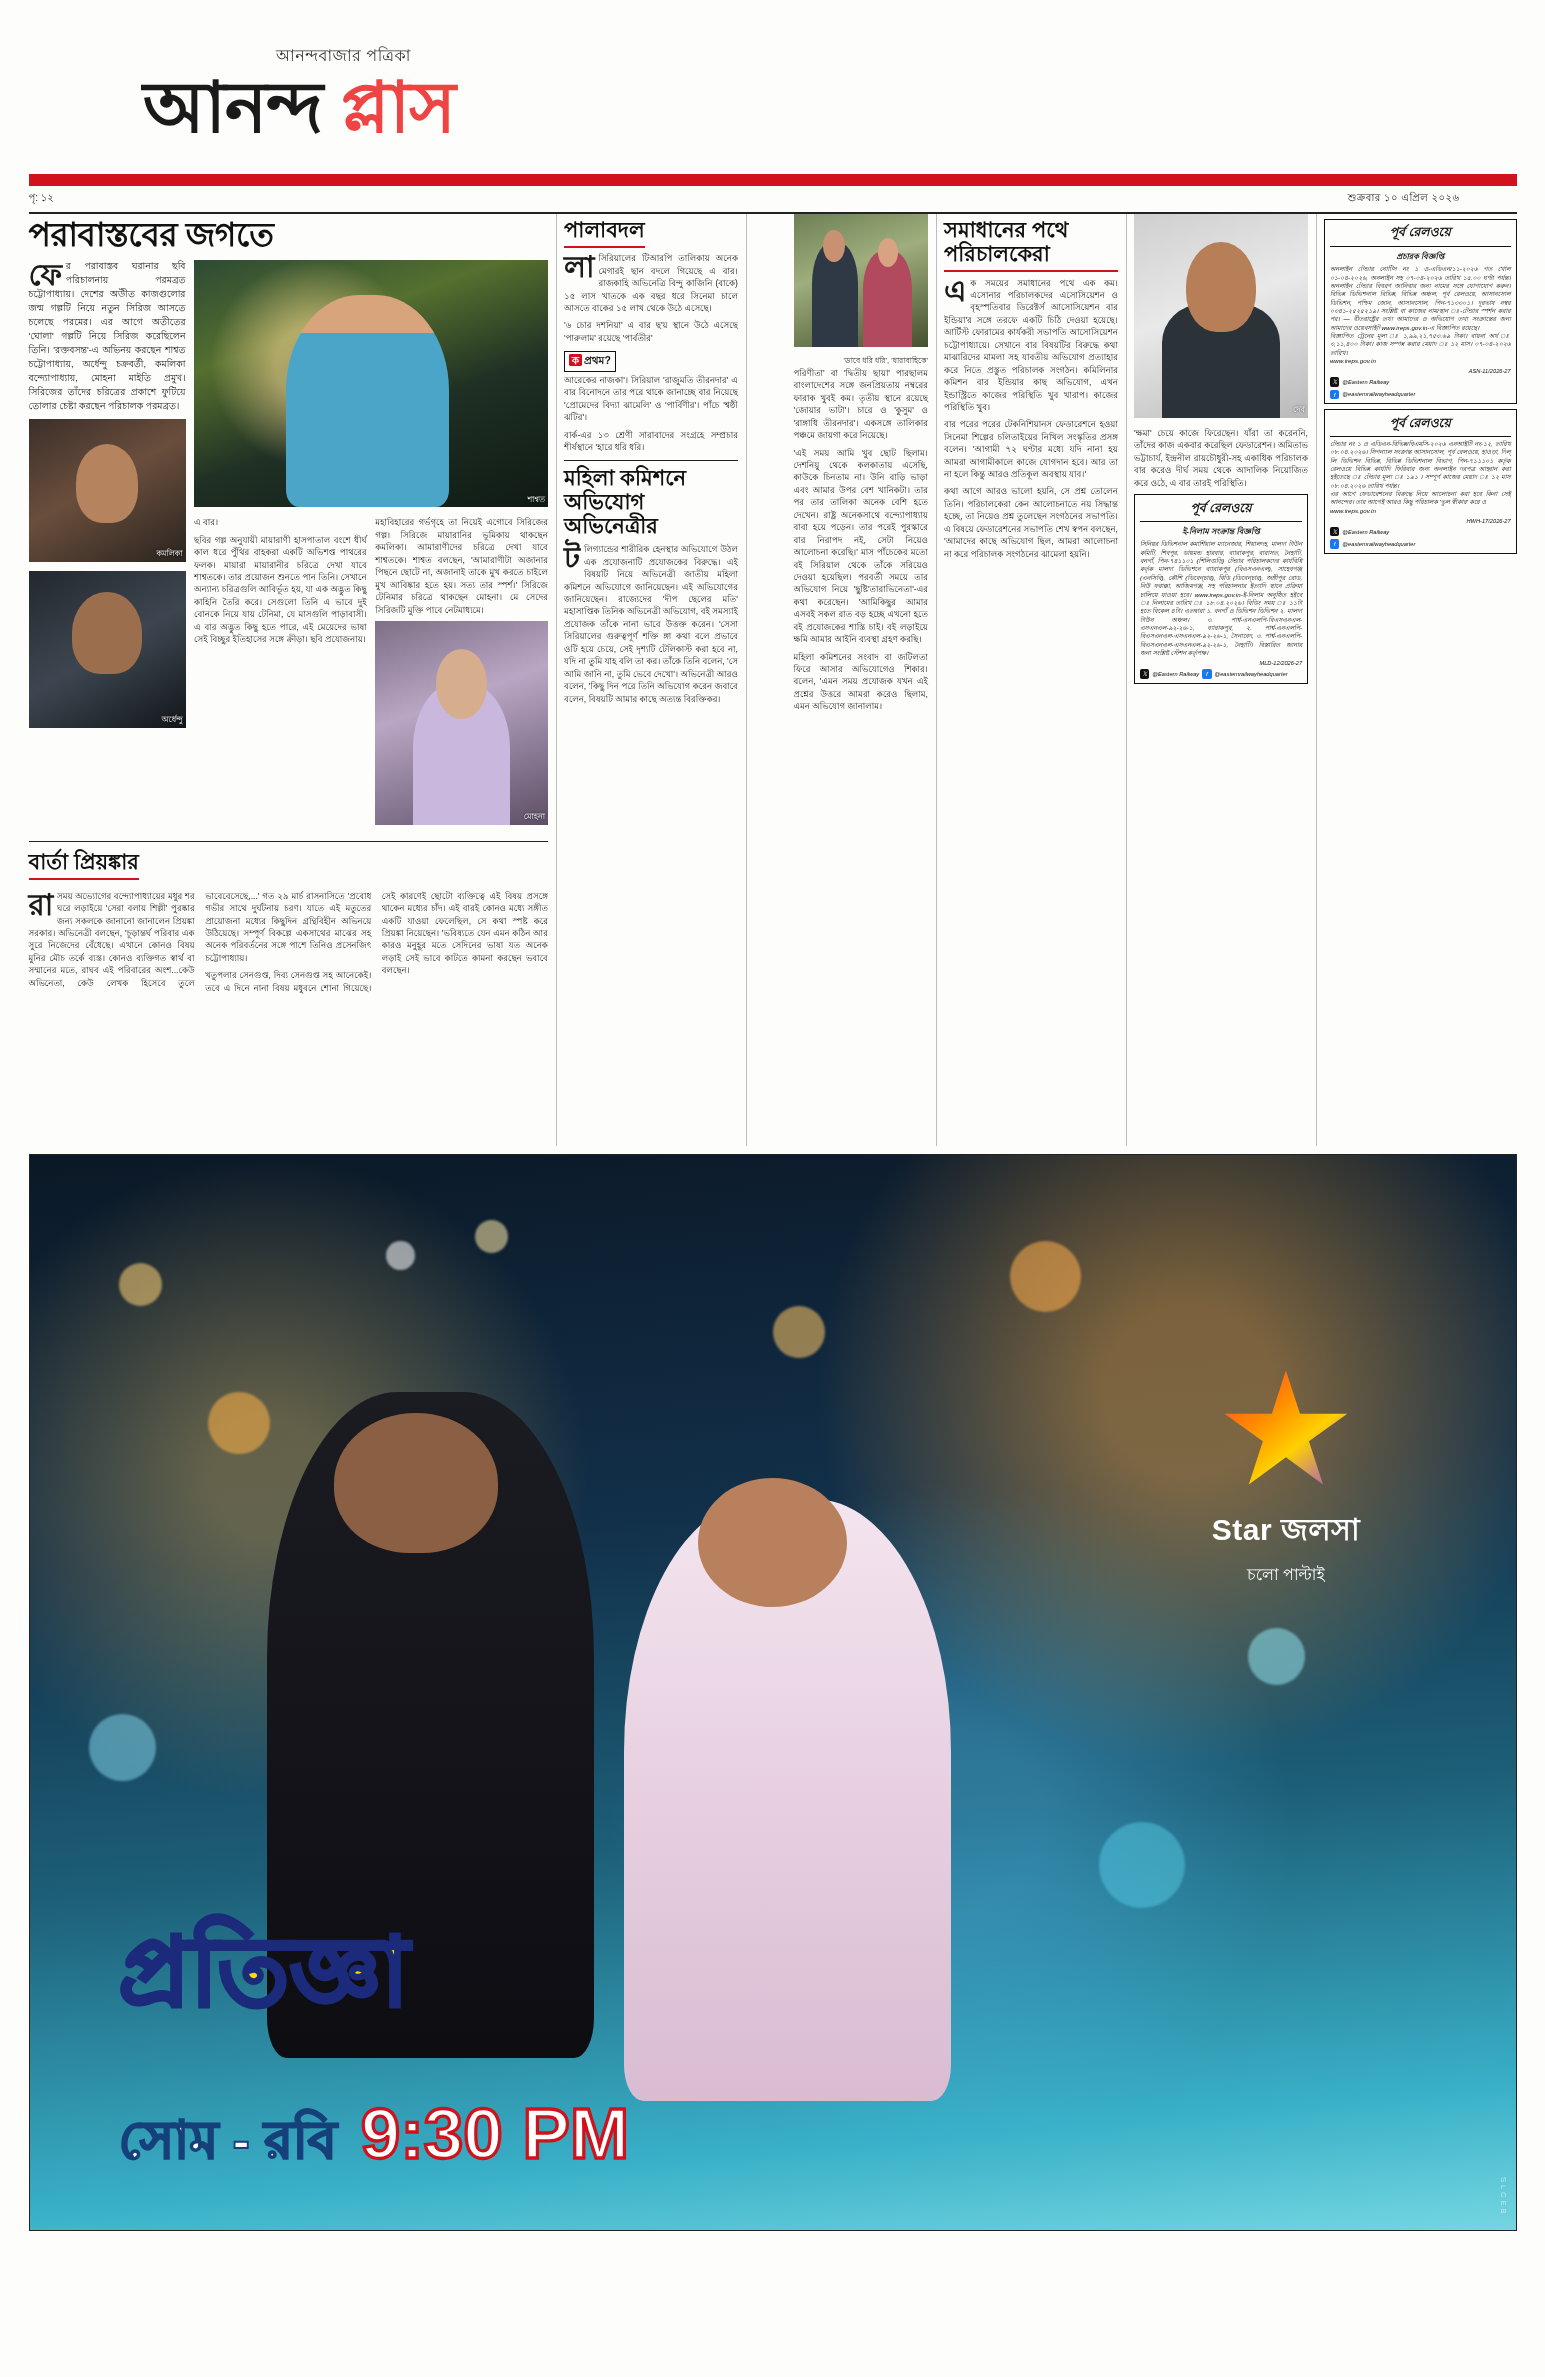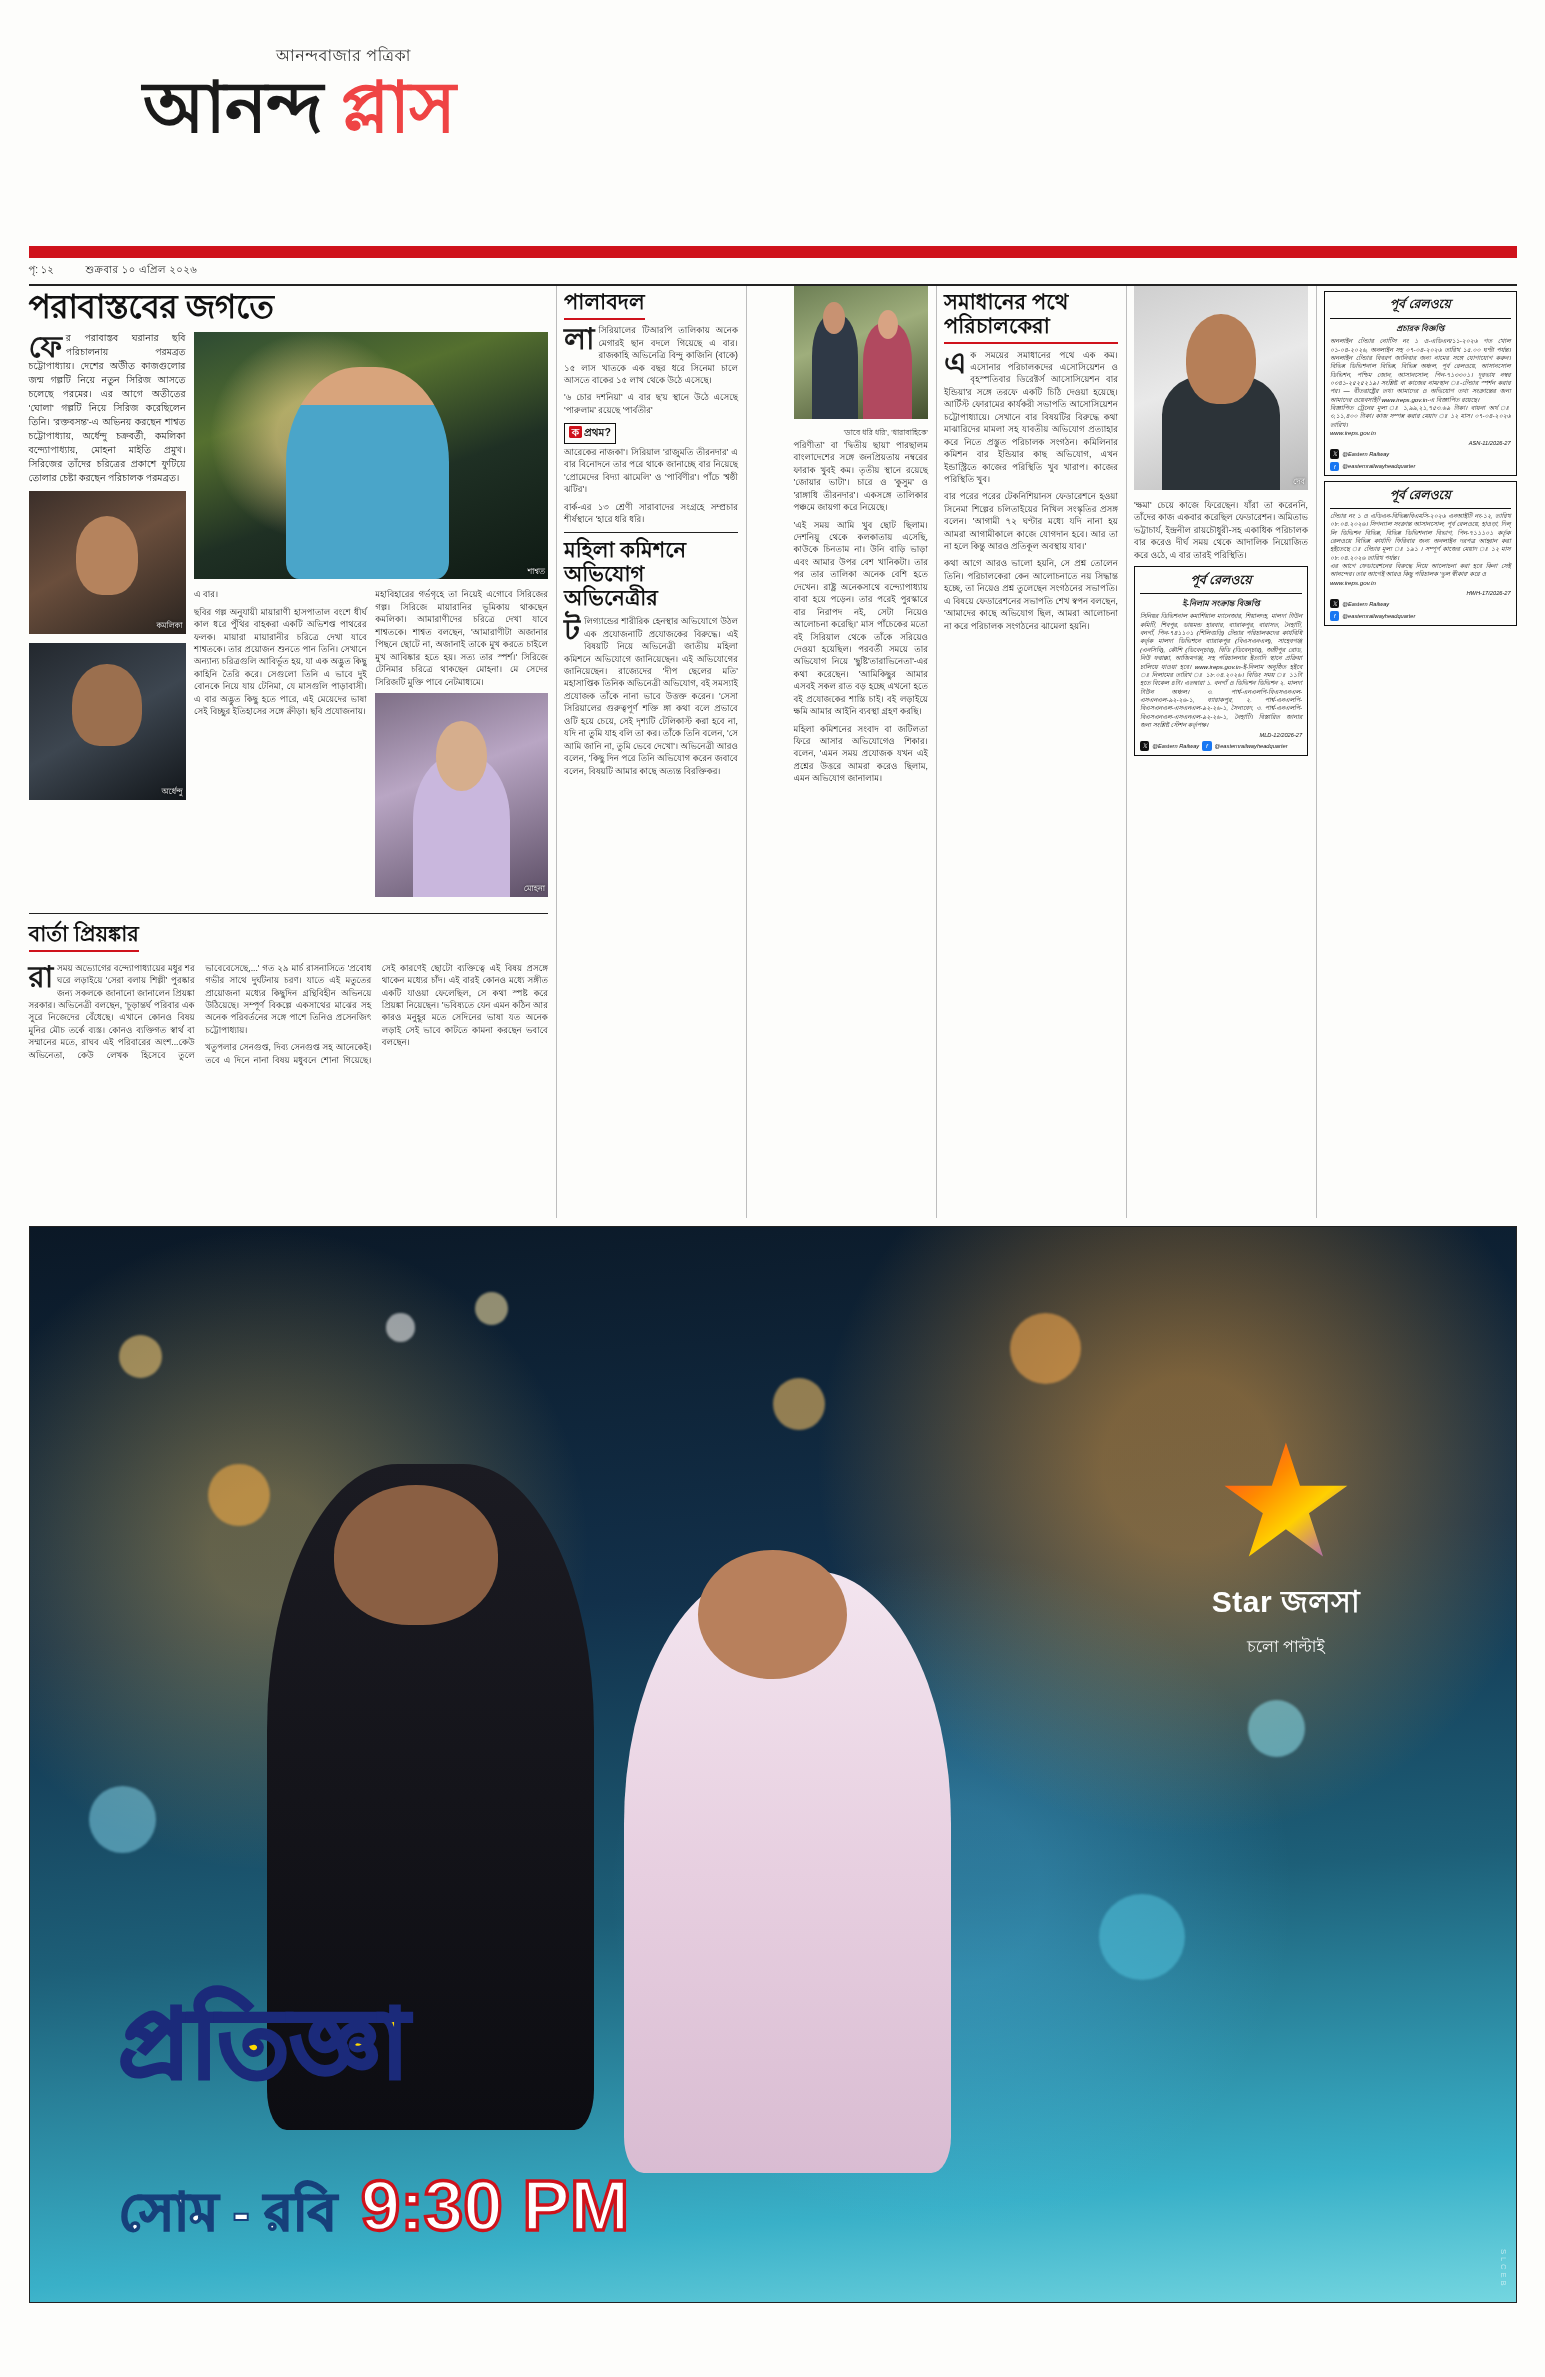--- a/index.html
+++ b/index.html
@@ -19,21 +19,21 @@
     width: 1545px;
     height: 2389px;
     background: #fdfdfb;
     box-sizing: border-box;
     padding: 0;
   }
 
   
   .masthead {
     position: relative;
-    height: 246px;
+    height: 174px;
     border-bottom: 0;
     text-align: center;
   }
   .masthead-inner {
     position: absolute;
     left: 143px;
     top: 43px;
     width: 618px;
     text-align: left;
   }
@@ -68,21 +68,21 @@
 
   
   .dateline {
     display: flex;
     align-items: center;
     margin: 3.8px 28.5px 4.8px 28.5px;
     font-size: 10px;
     color: #222;
   }
   .dateline .pg { width: 57px; }
-  .dateline .date { flex: 1; text-align: left; letter-spacing: 0.5px;}
+  .dateline .date { flex: 1; text-align: right; letter-spacing: 0.5px;}
   .dateline .right { width: 57px; }
 
   
   .content {
     position: relative;
     margin: 0 28.5px;
     display: flex;
     gap: 0px;
     height: 932px;
   }

